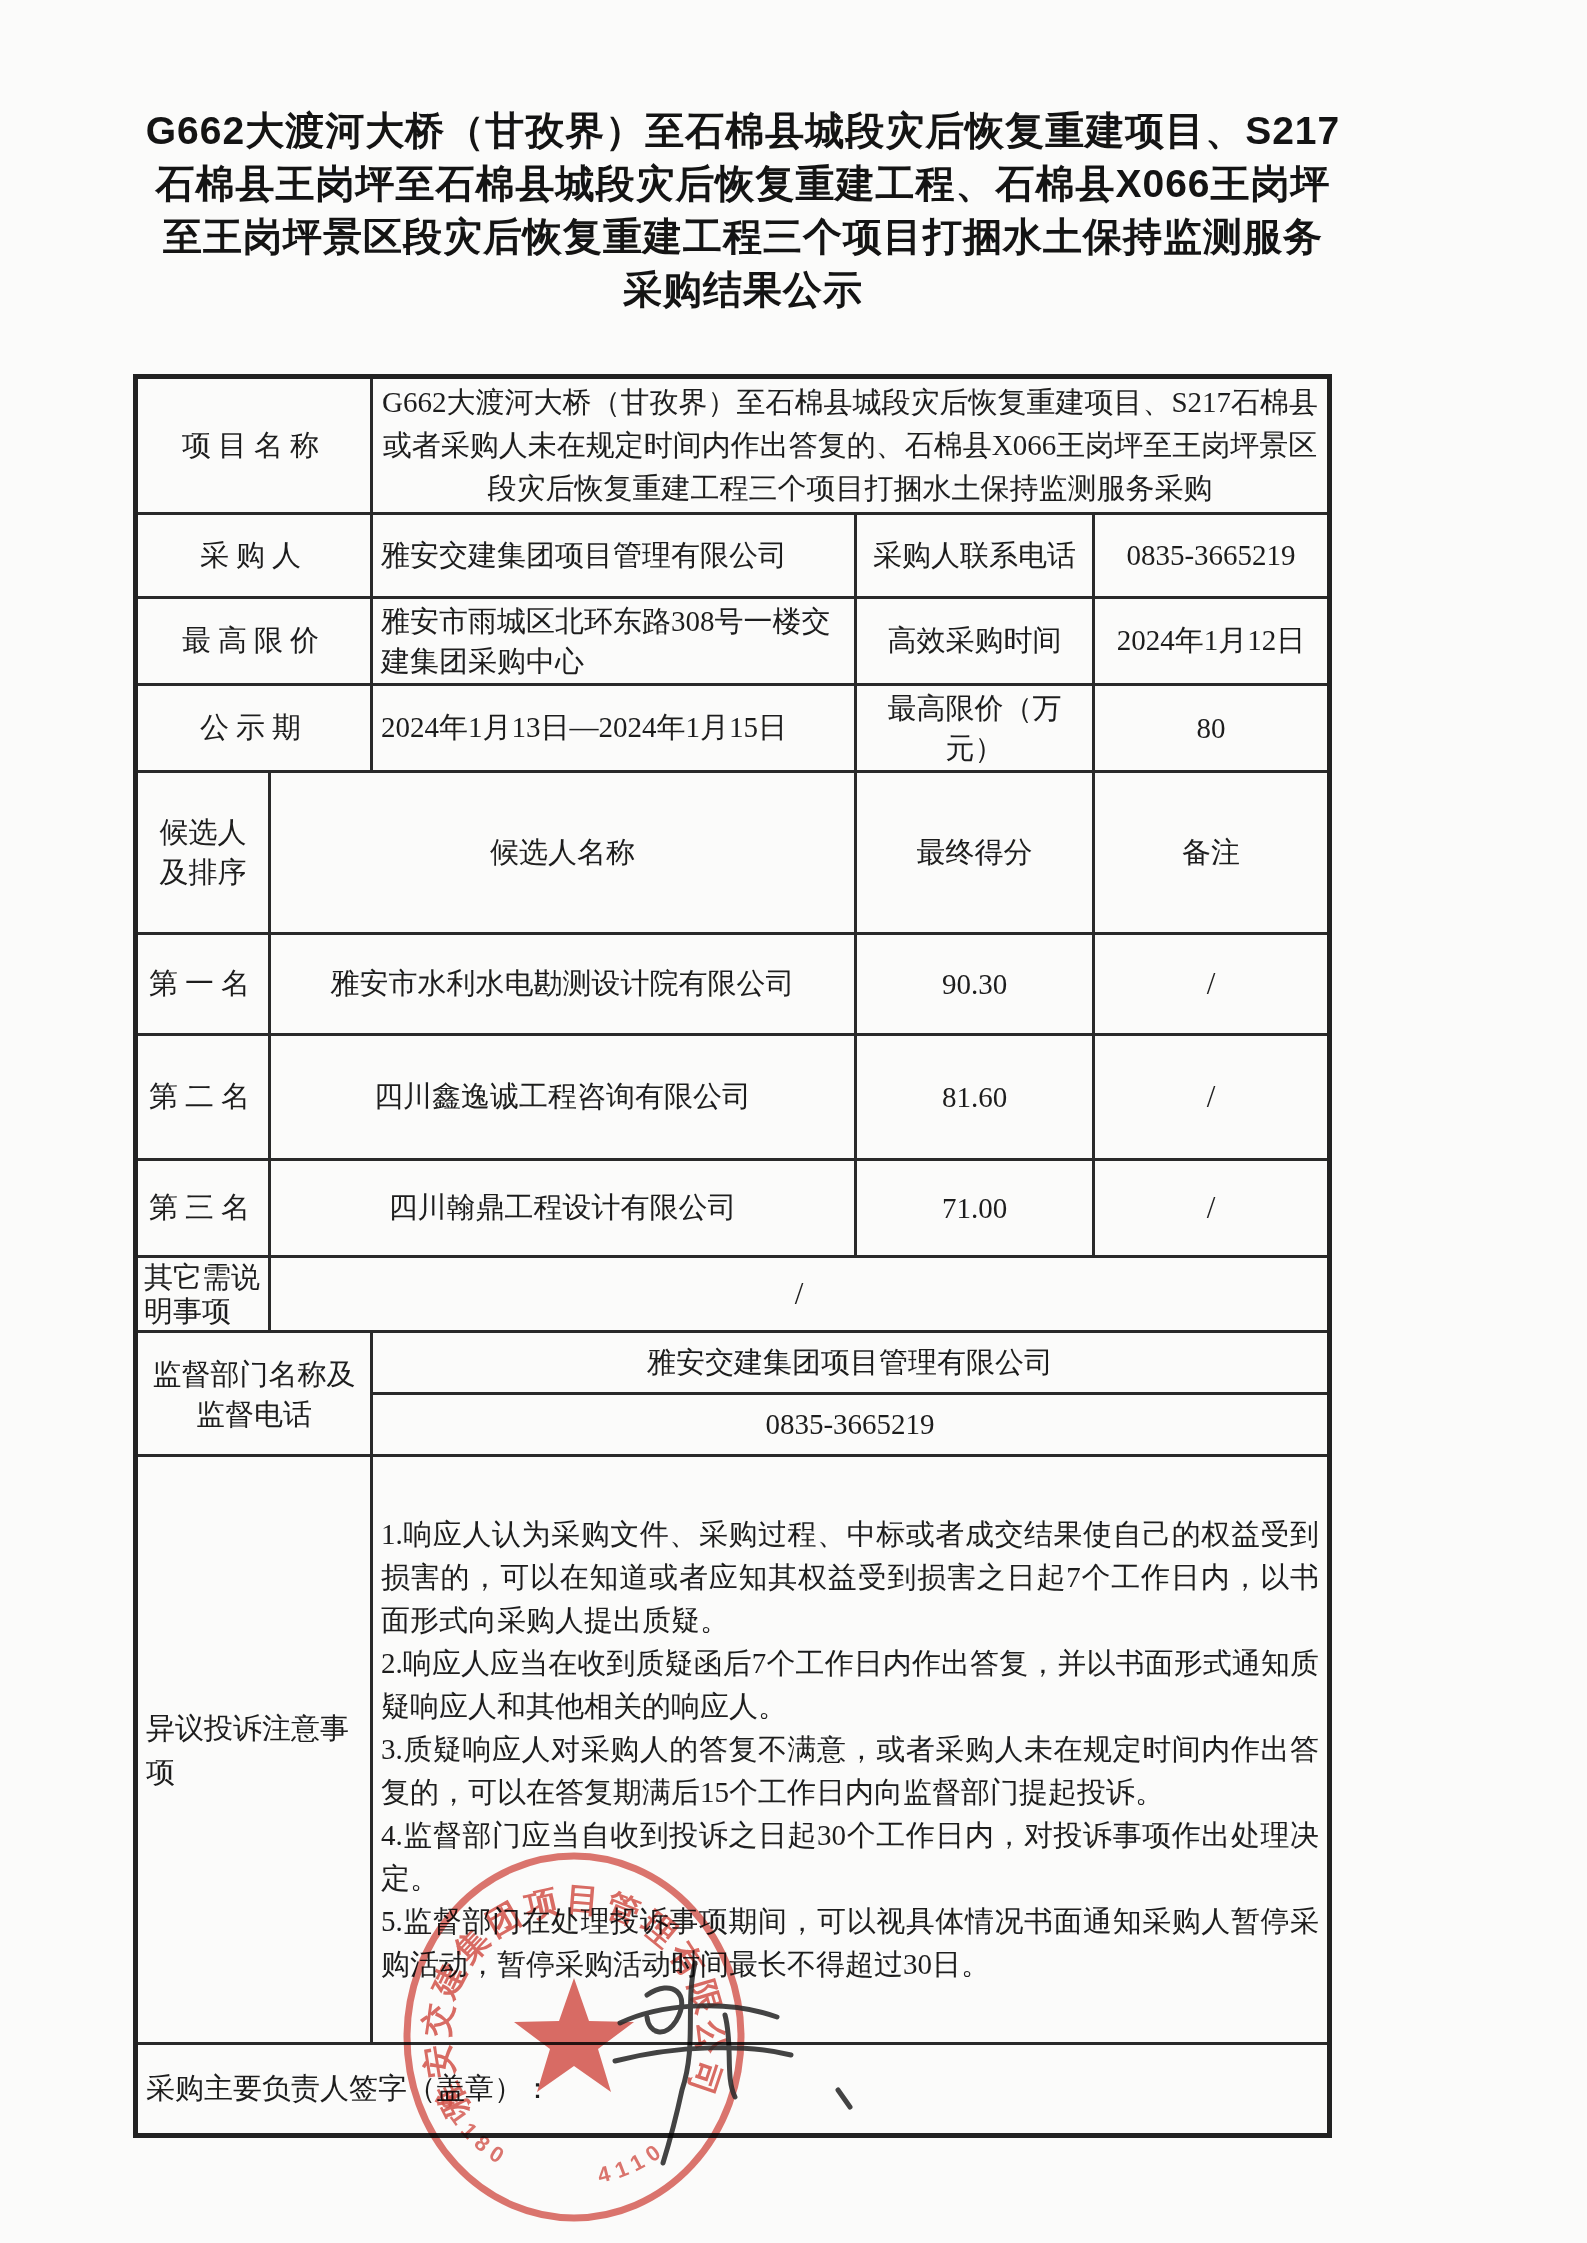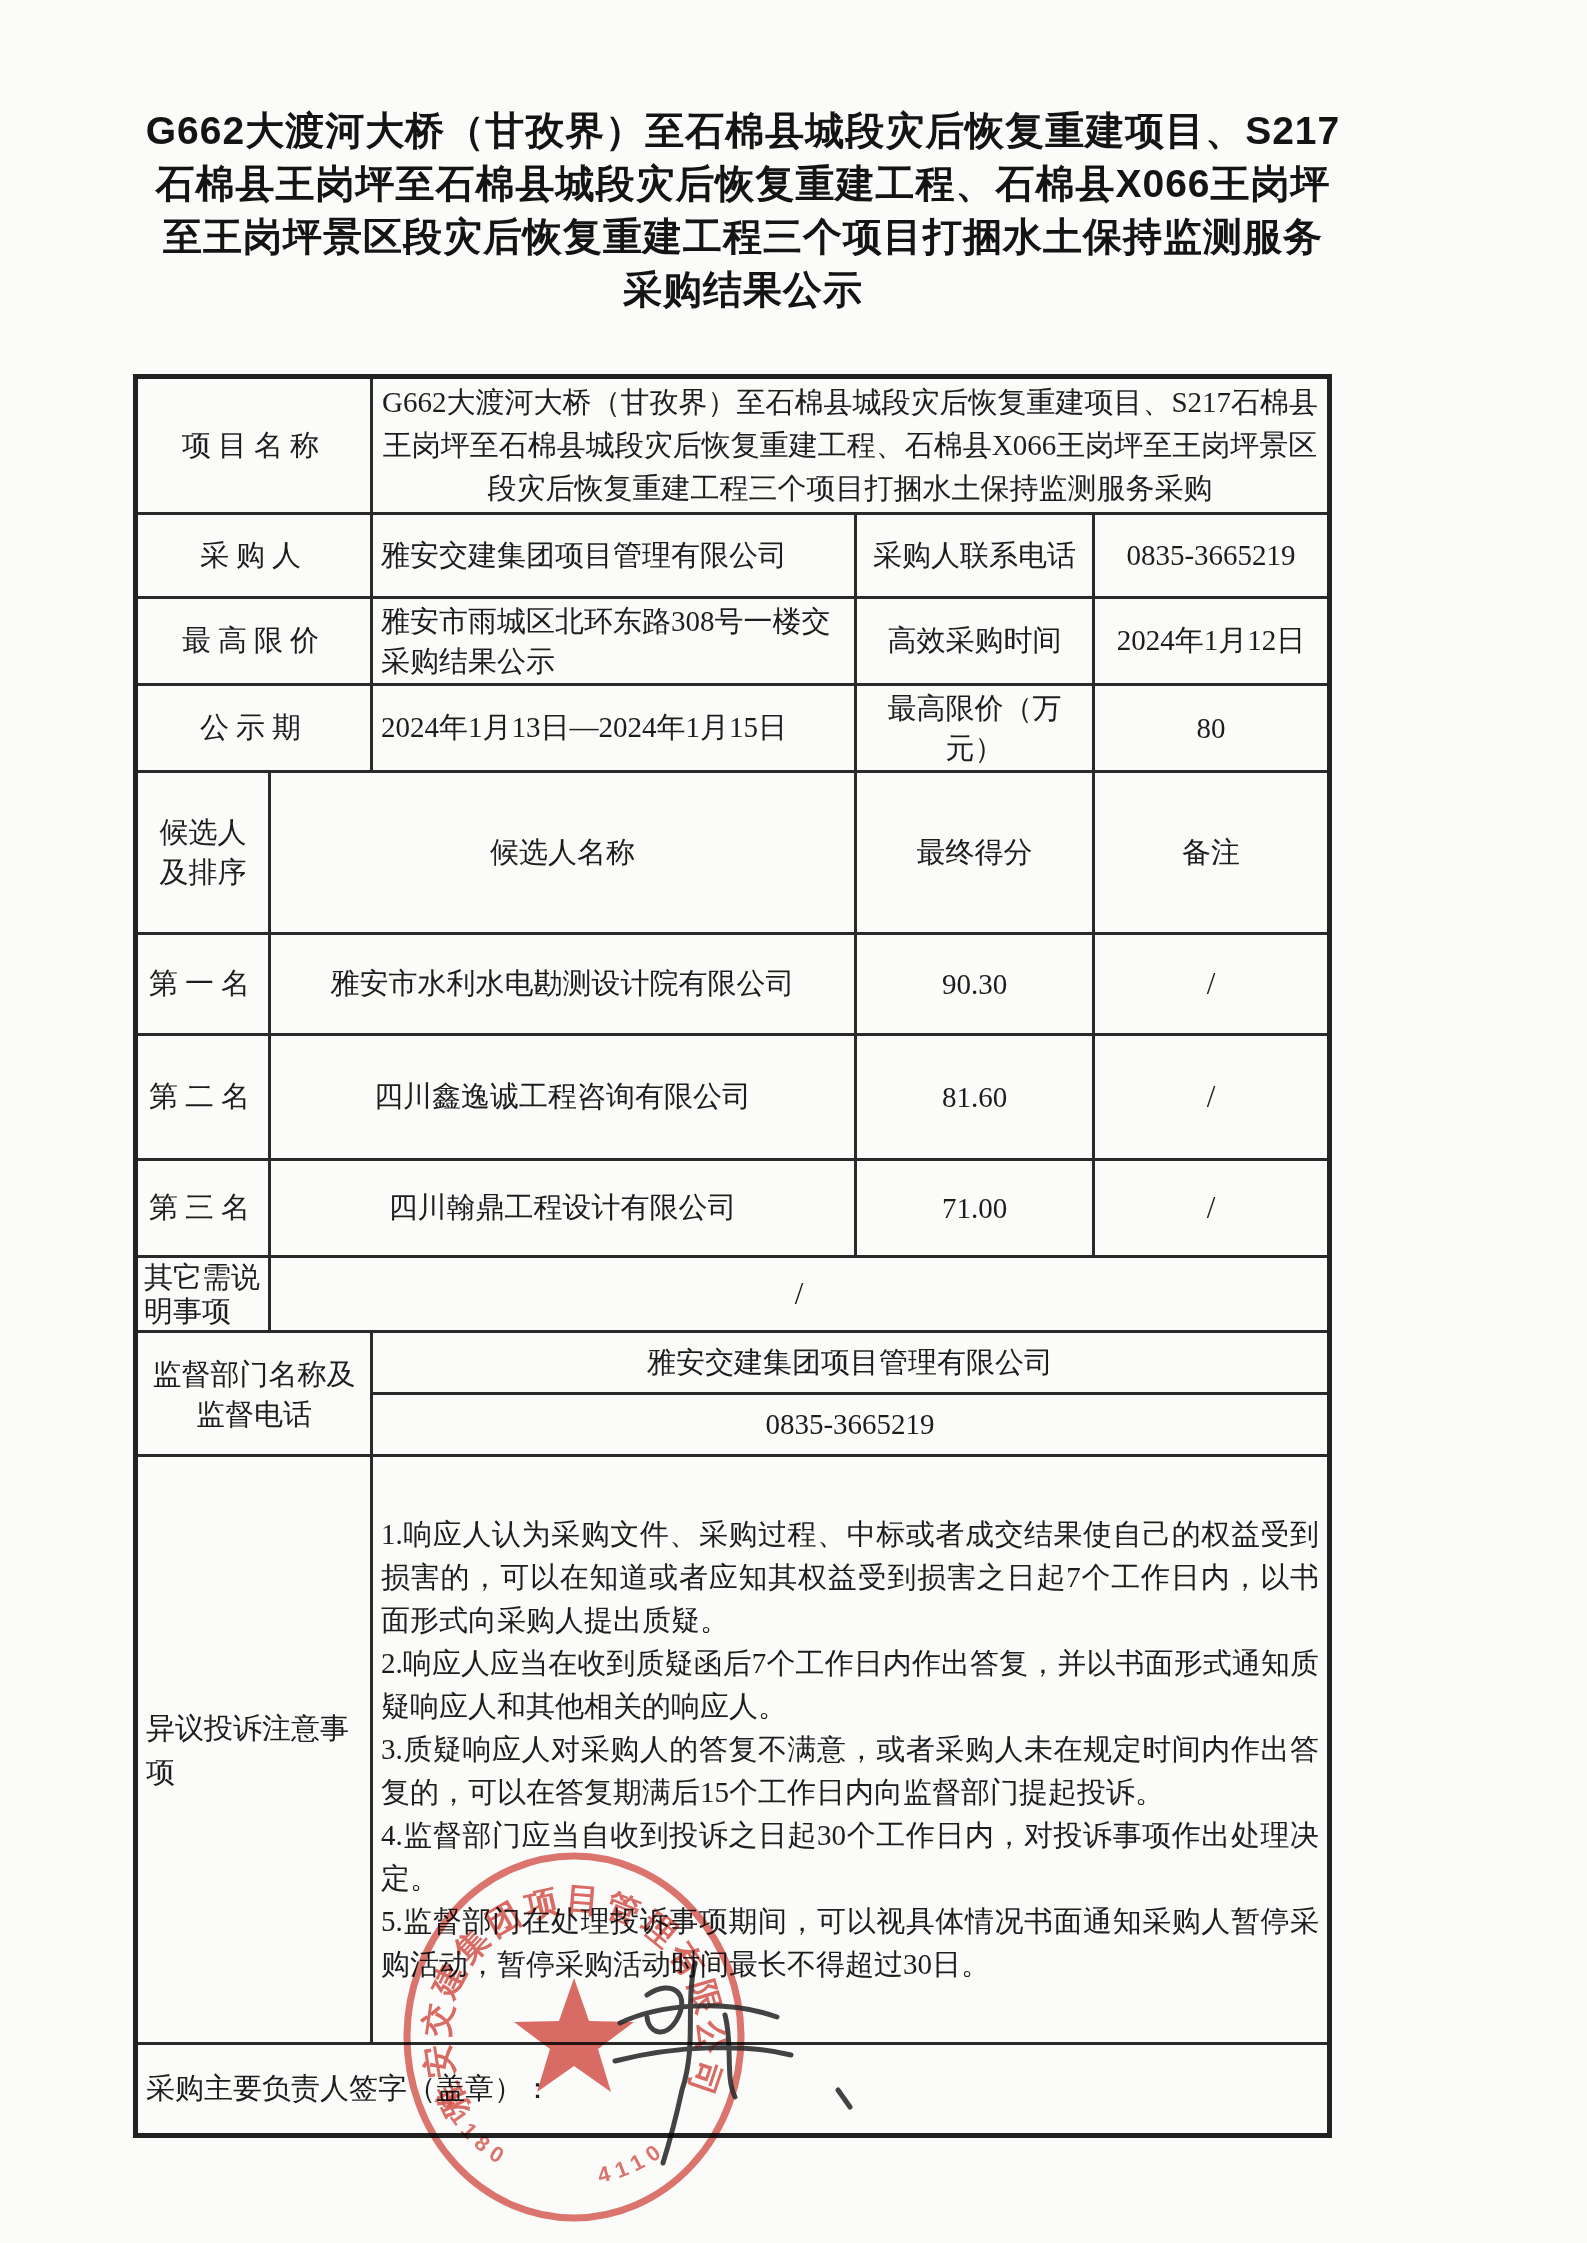--- a/index.html
+++ b/index.html
@@ -68,35 +68,35 @@
       <col style="width:102px">
       <col style="width:484px">
     <col style="width:238px">
       <col style="width:236px">
   </colgroup>
 
   <tbody>
       <tr class="r1">
     <th colspan="2" class="sp">项目名称</th>
     <td colspan="3" class="c pre projname">G662大渡河大桥（甘孜界）至石棉县城段灾后恢复重建项目、S217石棉县
-王岗坪至石棉县城段灾后恢复重建工程、石棉县X066王岗坪至王岗坪景区
+或者采购人未在规定时间内作出答复的、石棉县X066王岗坪至王岗坪景区
 段灾后恢复重建工程三个项目打捆水土保持监测服务采购</td>
   </tr>
 
   <tr class="r2">
     <th colspan="2" class="sp">采购人</th>
     <td class="l">雅安交建集团项目管理有限公司</td>
     <th class="c">采购人联系电话</th>
     <td class="c">0835-3665219</td>
   </tr>
 
   <tr class="r3">
     <th colspan="2" class="sp">最高限价</th>
     <td class="l pre addr">雅安市雨城区北环东路308号一楼交
-采购结果公示</td>
+建集团采购中心</td>
     <th class="c">高效采购时间</th>
     <td class="c">2024年1月12日</td>
   </tr>
 
   <tr class="r4">
     <th colspan="2" class="sp">公示期</th>
     <td class="l">2024年1月13日—2024年1月15日</td>
     <th class="c pre maxprice">最高限价（万
 元）</th>
     <td class="c">80</td>

